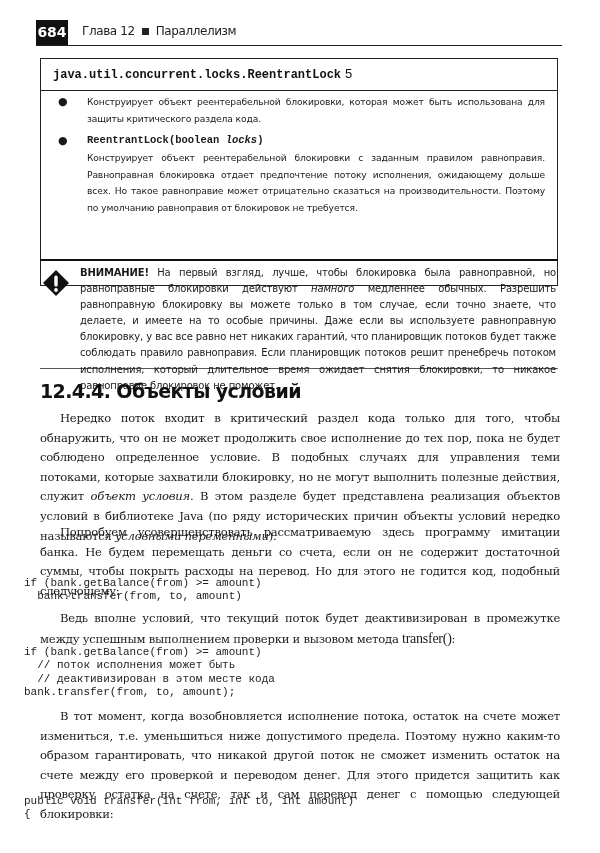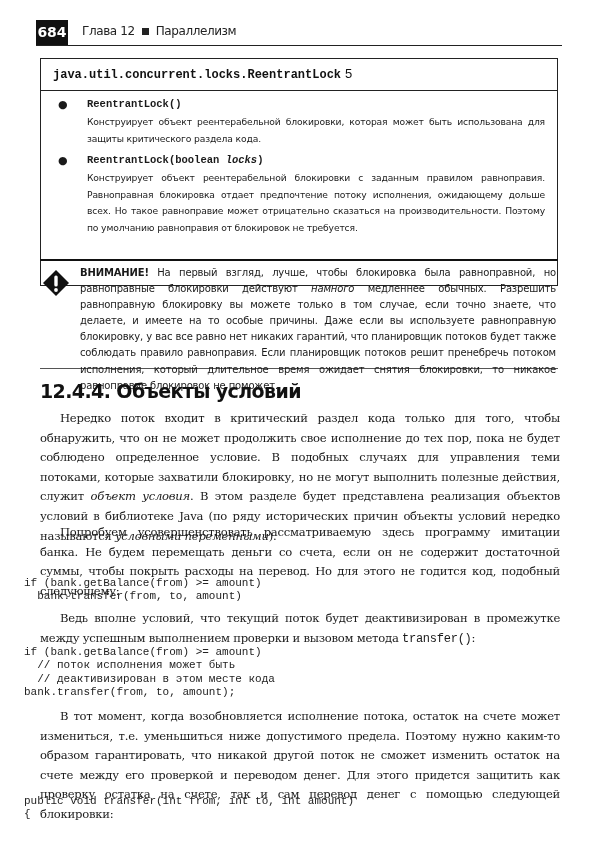--- a/index.html
+++ b/index.html
@@ -34,21 +34,21 @@
   .warn-text i { font-style: italic; }
 
   
   .sec-title { position: absolute; left: 40px; top: 380px; font-family: "DejaVu Sans", sans-serif; font-weight: bold;
     font-size: 19px; letter-spacing: -0.6px; color: #111; }
 
   
   .para { position: absolute; left: 40px; width: 520px; font-family: "DejaVu Serif", serif; font-size: 11.6px;
     line-height: 19.6px; text-align: justify; text-indent: 20px; letter-spacing: -0.25px; color: #1a1a1a; }
   .para i { font-style: italic; }
-  .para .mono { font-family: Liberation Mono, monospace; font-size: 12px; }
+  .para .mono { font-family: Liberation Serif, serif; font-size: 14px; }
   .code { position: absolute; left: 24px; font-family: "Liberation Mono", monospace; font-size: 11px; line-height: 13.3px;
     white-space: pre; color: #222; margin: 0; }
 </style>
 </head>
 <body>
 
 <div class="page">
 
   <div class="run-header">
     <div class="page-num">684</div>
@@ -56,21 +56,20 @@
       <span>Глава 12</span><span class="sq"></span><span>Параллелизм</span>
     </div>
   </div>
 
   <div class="api-box">
     <div class="api-head">
       <span>java.util.concurrent.locks.ReentrantLock</span><span class="ver">5</span>
     </div>
     <div class="api-item">
       <span class="bullet">●</span>
-      <div class="api-sig">ReentrantLock()</div>
       <div class="api-desc">Конструирует объект реентерабельной блокировки, которая может быть использована для защиты критического раздела кода.</div>
     </div>
     <div class="api-item">
       <span class="bullet">●</span>
       <div class="api-sig"><span>ReentrantLock(boolean </span><i>locks</i><span>)</span></div>
       <div class="api-desc">Конструирует объект реентерабельной блокировки с заданным правилом равноправия. Равноправная блокировка отдает предпочтение потоку исполнения, ожидающему дольше всех. Но такое равноправие может отрицательно сказаться на производительности. Поэтому по умолчанию равноправия от блокировок не требуется.</div>
     </div>
   </div>
 
   <div class="warn">

